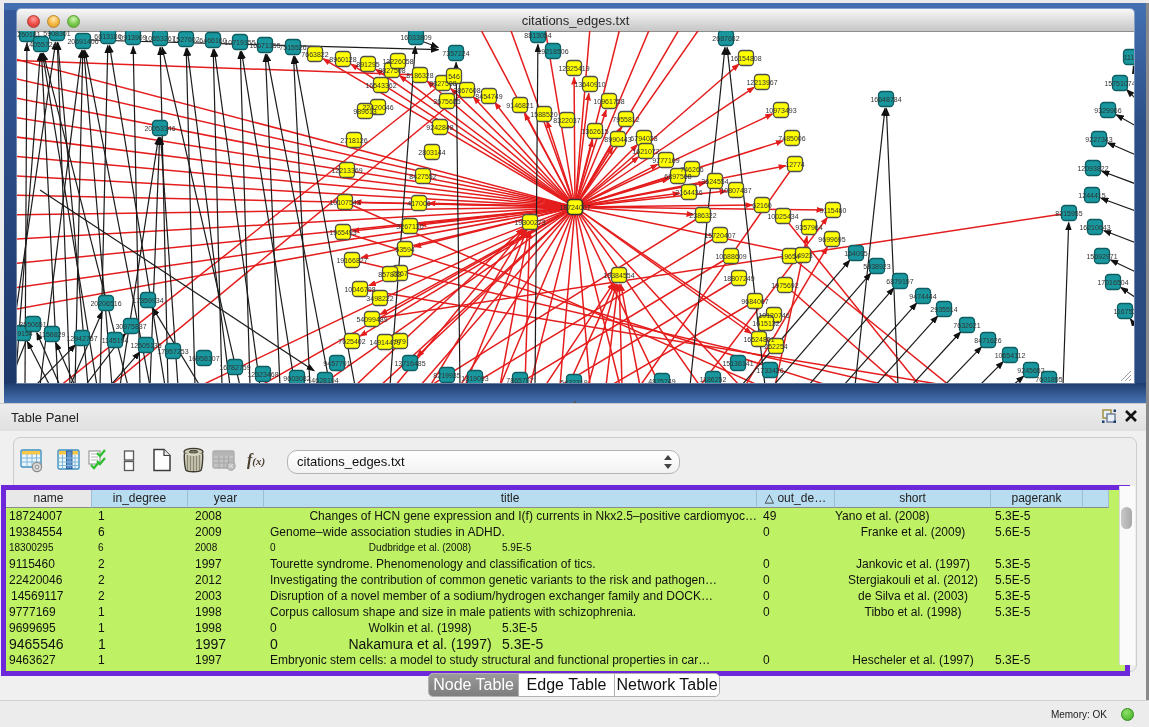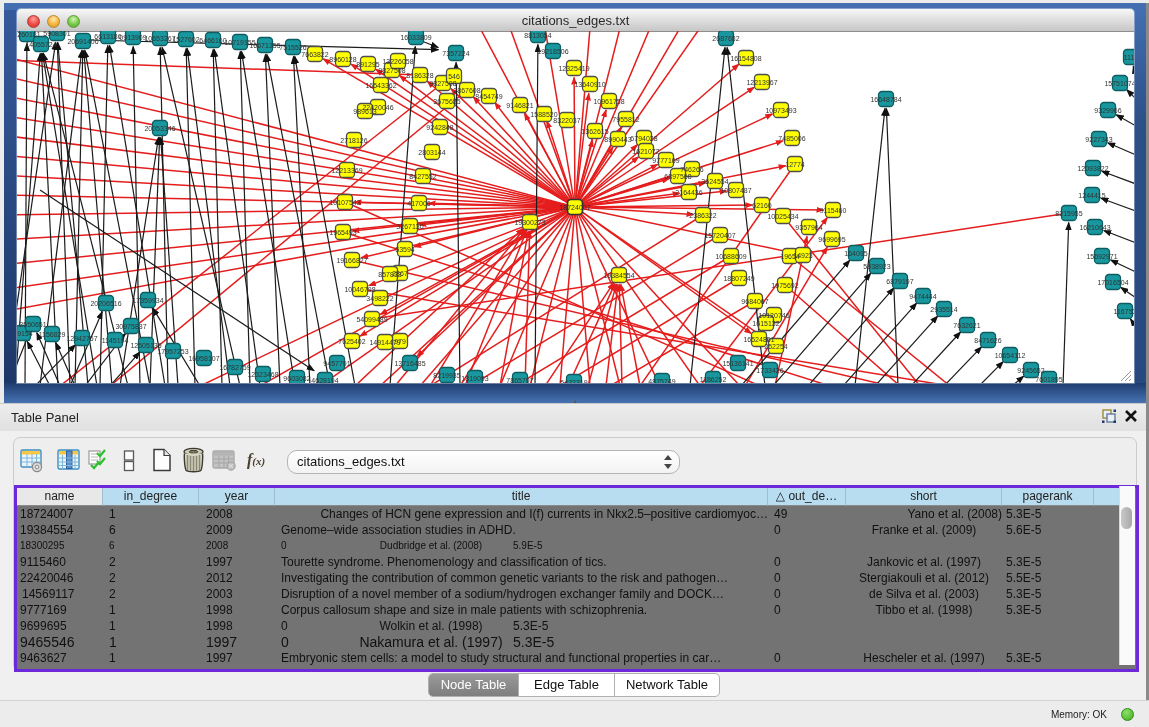--- a/index.html
+++ b/index.html
@@ -566,38 +566,38 @@
 <div class="abs" style="left:247px;top:451px;width:24px;height:18px;font-family:'Liberation Serif',serif;font-style:italic;font-weight:bold;font-size:16px;color:#4a3f2e">f<span style="font-size:11px">(x)</span></div>
 
 <div class="abs" style="left:287px;top:450px;width:391px;height:22px;background:linear-gradient(#ffffff,#f2f2f2);border:1px solid #b4b4b4;border-radius:10px">
   <div class="abs" style="left:9px;top:3px;font-size:13px;color:#111">citations_edges.txt</div>
   <svg class="abs" style="left:375px;top:4px" width="10" height="14">
     <path d="M5,0 L9,5 L1,5 Z" fill="#444"></path>
       <path d="M5,14 L9,9 L1,9 Z" fill="#444"></path>
   </svg>
 </div>
 
-<div class="abs" style="left:14px;top:485px;width:1119px;height:181px;background:#737373;border:3px solid #6d28d9;overflow:hidden">
+<div class="abs" style="left:1px;top:485px;width:1119px;height:181px;background:#bef264;border:5px solid #6d28d9;overflow:hidden">
 <div style="display:flex;height:18px;font-size:12px;color:#222">
 <div style="width:85px;background:#e8e8e8;border-right:1px solid #9ebdd0;border-bottom:1px solid #8a8a8a;text-align:center;line-height:17px;overflow:hidden">name</div>
 <div style="width:95px;background:#b9ddf0;border-right:1px solid #9ebdd0;border-bottom:1px solid #8a8a8a;text-align:center;line-height:17px;overflow:hidden">in_degree</div>
 <div style="width:75px;background:#b9ddf0;border-right:1px solid #9ebdd0;border-bottom:1px solid #8a8a8a;text-align:center;line-height:17px;overflow:hidden">year</div>
 <div style="width:492px;background:#b9ddf0;border-right:1px solid #9ebdd0;border-bottom:1px solid #8a8a8a;text-align:center;line-height:17px;overflow:hidden">title</div>
 <div style="width:77px;background:#b9ddf0;border-right:1px solid #9ebdd0;border-bottom:1px solid #8a8a8a;text-align:center;line-height:17px;overflow:hidden">△ out_de…</div>
 <div style="width:155px;background:#b9ddf0;border-right:1px solid #9ebdd0;border-bottom:1px solid #8a8a8a;text-align:center;line-height:17px;overflow:hidden">short</div>
 <div style="width:91px;background:#b9ddf0;border-right:1px solid #9ebdd0;border-bottom:1px solid #8a8a8a;text-align:center;line-height:17px;overflow:hidden">pagerank</div>
 <div style="width:25px;background:#b9ddf0;border-right:1px solid #9ebdd0;border-bottom:1px solid #8a8a8a;text-align:center;line-height:17px;overflow:hidden"></div>
 </div>
 <div style="display:flex;height:16px;font-size:12px;color:#111;line-height:16px;white-space:nowrap">
 <div style="width:86px;text-align:left;padding-left:3px;overflow:hidden;box-sizing:border-box">18724007</div>
 <div style="width:96px;text-align:left;padding-left:6px;overflow:hidden;box-sizing:border-box">1</div>
 <div style="width:76px;text-align:left;padding-left:7px;overflow:hidden;box-sizing:border-box">2008</div>
 <div style="width:493px;text-align:right;padding-left:6px;overflow:hidden;box-sizing:border-box">Changes of HCN gene expression and I(f) currents in Nkx2.5–positive cardiomyoc…</div>
 <div style="width:78px;text-align:left;padding-left:6px;overflow:hidden;box-sizing:border-box">49</div>
-<div style="width:156px;text-align:right;padding-left:0px;overflow:hidden;box-sizing:border-box">Yano et al. (2008)</div>
+<div style="width:156px;text-align:left;padding-left:0px;overflow:hidden;box-sizing:border-box">Yano et al. (2008)</div>
 <div style="width:92px;text-align:left;padding-left:4px;overflow:hidden;box-sizing:border-box">5.3E-5</div>
 <div style="width:26px;text-align:left;padding-left:0px;overflow:hidden;box-sizing:border-box"></div>
 </div>
 <div style="display:flex;height:16px;font-size:12px;color:#111;line-height:16px;white-space:nowrap">
 <div style="width:86px;text-align:left;padding-left:3px;overflow:hidden;box-sizing:border-box">19384554</div>
 <div style="width:96px;text-align:left;padding-left:6px;overflow:hidden;box-sizing:border-box">6</div>
 <div style="width:76px;text-align:left;padding-left:7px;overflow:hidden;box-sizing:border-box">2009</div>
 <div style="width:493px;text-align:left;padding-left:6px;overflow:hidden;box-sizing:border-box">Genome–wide association studies in ADHD.</div>
 <div style="width:78px;text-align:left;padding-left:6px;overflow:hidden;box-sizing:border-box">0</div>
 <div style="width:156px;text-align:center;padding-left:0px;overflow:hidden;box-sizing:border-box">Franke et al. (2009)</div>
@@ -679,21 +679,21 @@
 <div style="width:78px;text-align:left;padding-left:6px;overflow:hidden;box-sizing:border-box">0</div>
 <div style="width:156px;text-align:center;padding-left:0px;overflow:hidden;box-sizing:border-box">Hescheler et al. (1997)</div>
 <div style="width:92px;text-align:left;padding-left:4px;overflow:hidden;box-sizing:border-box">5.3E-5</div>
 <div style="width:26px;text-align:left;padding-left:0px;overflow:hidden;box-sizing:border-box"></div>
 </div>
 </div>
 
 <div class="abs" style="left:1119px;top:486px;width:15px;height:179px;background:#fafafa;border-left:1px solid #d9d9d9"></div>
 <div class="abs" style="left:1121px;top:507px;width:11px;height:22px;background:linear-gradient(90deg,#c9c9c9,#a8a8a8);border-radius:6px"></div>
 
-<div class="abs" style="left:428px;top:673px;width:290px;height:22px;border:1px solid #b0b0b0;border-radius:5px;background:#fff;font-size:13px;display:flex">
+<div class="abs" style="left:428px;top:673px;width:290px;height:22px;border:1px solid #b0b0b0;border-radius:5px;background:#fff;font-size:16px;display:flex">
   <div style="width:89px;background:linear-gradient(#9a9a9a,#7e7e7e);color:#fff;text-align:center;line-height:22px;border-radius:4px 0 0 4px">Node Table</div>
   <div style="width:95px;color:#111;text-align:center;line-height:22px;border-left:1px solid #b0b0b0">Edge Table</div>
   <div style="width:104px;color:#111;text-align:center;line-height:22px;border-left:1px solid #b0b0b0">Network Table</div>
 </div>
 
 <div class="abs" style="left:0;top:700px;width:1149px;height:27px;background:#ececec;border-top:1px solid #d2d2d2">
   <div class="abs" style="right:42px;top:8px;font-size:10px;color:#222">Memory: OK</div>
   <div class="abs" style="left:1120px;top:709px;position:fixed"></div>
   <div class="abs" style="right:15px;top:7px;width:11px;height:11px;border-radius:50%;background:radial-gradient(circle at 40% 30%,#8ee06a,#3fae1f);border:1px solid #2f8a18"></div>
 </div>

